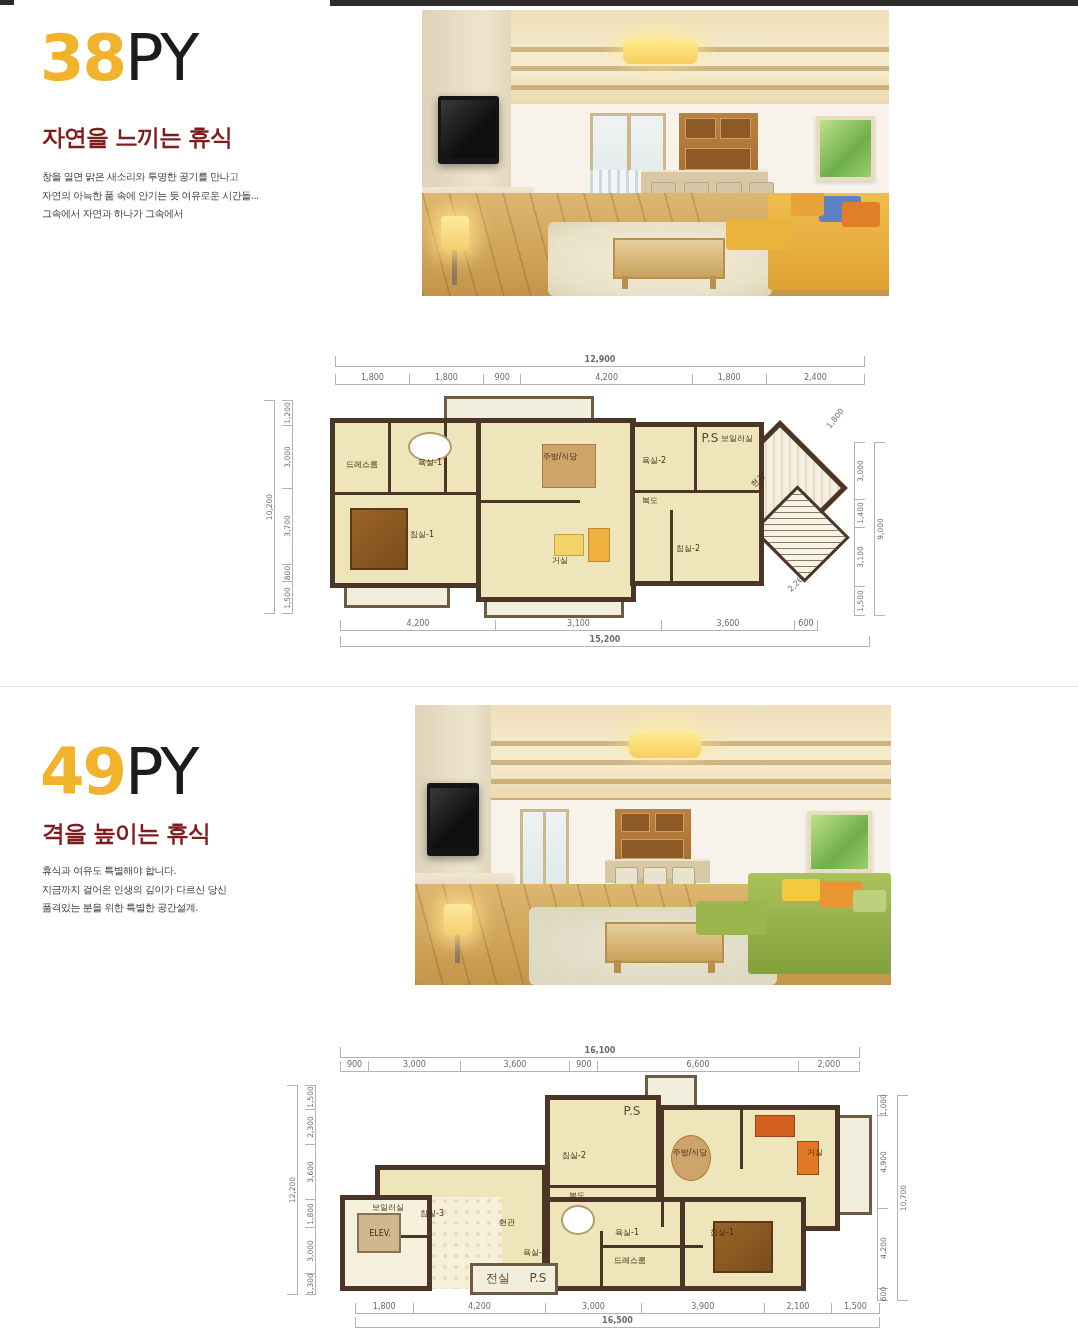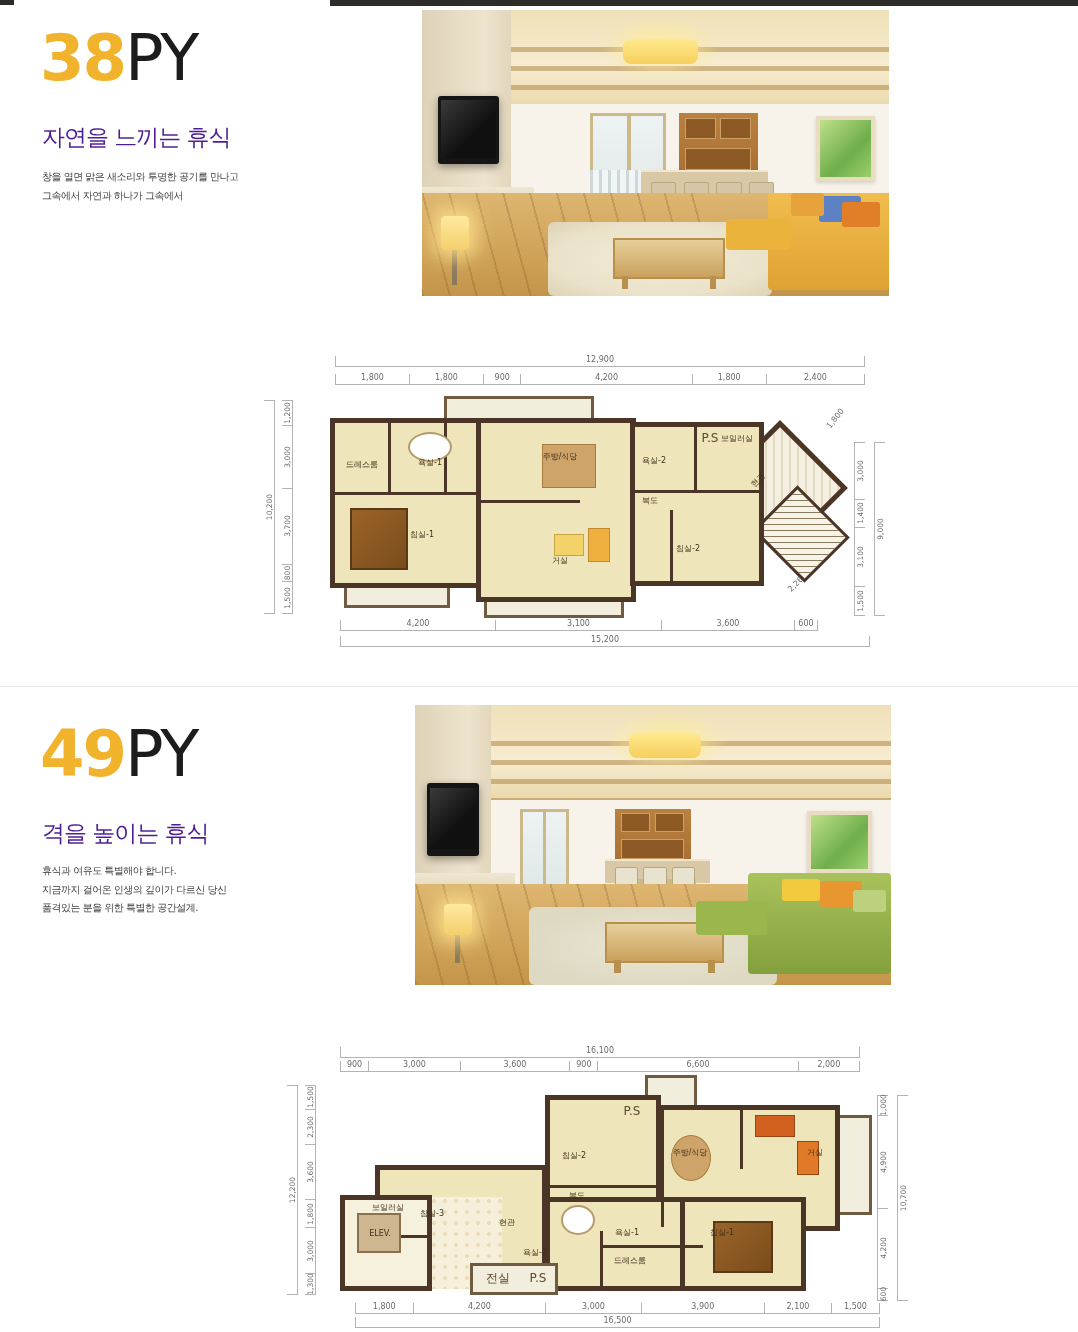--- a/index.html
+++ b/index.html
@@ -3,21 +3,21 @@
 <meta charset="utf-8">
 <style>
   html,body{margin:0;padding:0;background:#fff;}
   body{font-family:"DejaVu Sans","Liberation Sans",sans-serif;}
   #stage{position:relative;width:1078px;height:1332px;background:#ffffff;overflow:hidden;}
 
   
   .size-title{position:absolute;font-weight:800;font-size:64px;letter-spacing:-2px;line-height:1;}
   .size-title .num{color:#f2b32c;font-weight:800;}
   .size-title .suf{color:#1c1c1c;font-weight:500;}
-  .sec-heading{position:absolute;font-size:23px;font-weight:400;color:#4c1d95;letter-spacing:-1px;}
+  .sec-heading{position:absolute;font-size:23px;font-weight:700;color:#7f1d1d;letter-spacing:-1px;}
   .sec-body{position:absolute;font-size:10px;color:#3c3c3c;line-height:1.85;letter-spacing:-0.5px;}
   .divider{position:absolute;left:0;width:1078px;height:1px;background:#e7e7e7;}
   .crop-bar{position:absolute;background:#2e2c28;}
 
   
   .photo{position:absolute;overflow:hidden;background:#f6f0e2;}
   .photo *{position:absolute;}
   .ph-ceiling{left:0;top:0;width:100%;height:36%;
     background:linear-gradient(180deg,#efe0b8 0%,#f6ecd0 55%,#e8d5a4 100%);}
   .ph-beams{left:0;top:8%;width:100%;height:28%;
@@ -63,21 +63,21 @@
   .rl.tiny{font-size:12px;color:#5a4a30;}
   .rl.rot45{transform:translate(-50%,-50%) rotate(-45deg);}
   .stairs{position:absolute;background:repeating-linear-gradient(135deg,#f7f3e6 0 5px,#8a7a60 5px 6px);border:3px solid #4a3526;}
   .furn{position:absolute;}
 
   
   .dim-h{position:absolute;display:flex;height:11px;border-bottom:1px solid #b3b3b3;border-left:1px solid #b3b3b3;border-right:1px solid #b3b3b3;}
   .dim-h .seg{position:relative;border-right:1px solid #b3b3b3;}
   .dim-h .seg:last-child{border-right:none;}
   .dim-h .seg i,.dim-th i{font-style:normal;font-size:8px;color:#6a6a6a;position:absolute;left:50%;bottom:2px;transform:translateX(-50%);white-space:nowrap;}
-  .dim-th{position:absolute;height:11px;border-bottom:1px solid #b3b3b3;border-left:1px solid #b3b3b3;border-right:1px solid #b3b3b3;}
+  .dim-th{position:absolute;height:11px;border-bottom:1px solid #b3b3b3;border-left:1px solid #b3b3b3;border-right:1px solid #b3b3b3;font-weight:bold;}
   .dim-v{position:absolute;display:flex;flex-direction:column;width:11px;border-right:1px solid #b3b3b3;border-top:1px solid #b3b3b3;border-bottom:1px solid #b3b3b3;}
   .dim-v.lineleft{border-right:none;border-left:1px solid #b3b3b3;}
   .dim-v .seg{position:relative;border-bottom:1px solid #b3b3b3;}
   .dim-v .seg:last-child{border-bottom:none;}
   .dim-v .seg i,.dim-tv i{font-style:normal;font-size:7.5px;color:#6a6a6a;position:absolute;top:50%;left:50%;transform:translate(-50%,-50%) rotate(-90deg);white-space:nowrap;}
   .dim-tv{position:absolute;width:11px;border-right:1px solid #b3b3b3;border-top:1px solid #b3b3b3;border-bottom:1px solid #b3b3b3;}
   .dim-tv.lineleft{border-right:none;border-left:1px solid #b3b3b3;}
   .diag{position:absolute;font-size:8px;color:#6a6a6a;white-space:nowrap;}
 </style>
 </head>
@@ -86,20 +86,21 @@
 <div id="stage">
   <div class="crop-bar" style="left:330px;top:0;width:748px;height:6px;"></div>
   <div class="crop-bar" style="left:0;top:0;width:14px;height:5px;"></div>
 
   <div class="size-title" style="left:40px;top:26px;text-align:right;">
     <span class="num">38</span><span class="suf">PY</span>
   </div>
   <div class="sec-heading" style="left:42px;top:122px;">자연을 느끼는 휴식</div>
   <div class="sec-body" style="left:42px;top:168px;">
     <div>창을 열면 맑은 새소리와 투명한 공기를 만나고</div>
+    <div>자연의 아늑한 품 속에 안기는 듯 여유로운 시간들...</div>
     <div>그속에서 자연과 하나가 그속에서</div>
   </div>
 
   <div class="photo" style="left:422px;top:10px;width:467px;height:286px;">
     <div class="ph-ceiling"></div>
     <div class="ph-beams"></div>
     <div class="ph-backwall"></div>
     <div class="ph-window" style="left:36%;top:36%;width:15%;height:32%;">
         <div class="mull"></div>
       </div>
@@ -251,21 +252,21 @@
     <div class="rl tiny" style="left:452px;top:86px;">P.S</div>
     <div class="rl rot45" style="left:500px;top:128px;">현관</div>
     <div class="rl" style="left:392px;top:148px;">복도</div>
     <div class="rl" style="left:164px;top:182px;">침실-1</div>
     <div class="rl" style="left:302px;top:208px;">거실</div>
     <div class="rl" style="left:430px;top:196px;">침실-2</div>
   </div>
 
   <div class="divider" style="top:686px;"></div>
 
-  <div class="size-title" style="left:40px;top:722px;">
+  <div class="size-title" style="left:40px;top:740px;">
     <span class="num">49</span><span class="suf">PY</span>
   </div>
   <div class="sec-heading" style="left:42px;top:818px;">격을 높이는 휴식</div>
   <div class="sec-body" style="left:42px;top:862px;">
     <div>휴식과 여유도 특별해야 합니다.</div>
     <div>지금까지 걸어온 인생의 깊이가 다르신 당신</div>
     <div>품격있는 분을 위한 특별한 공간설계.</div>
   </div>
 
   <div class="photo" style="left:415px;top:705px;width:476px;height:280px;">

